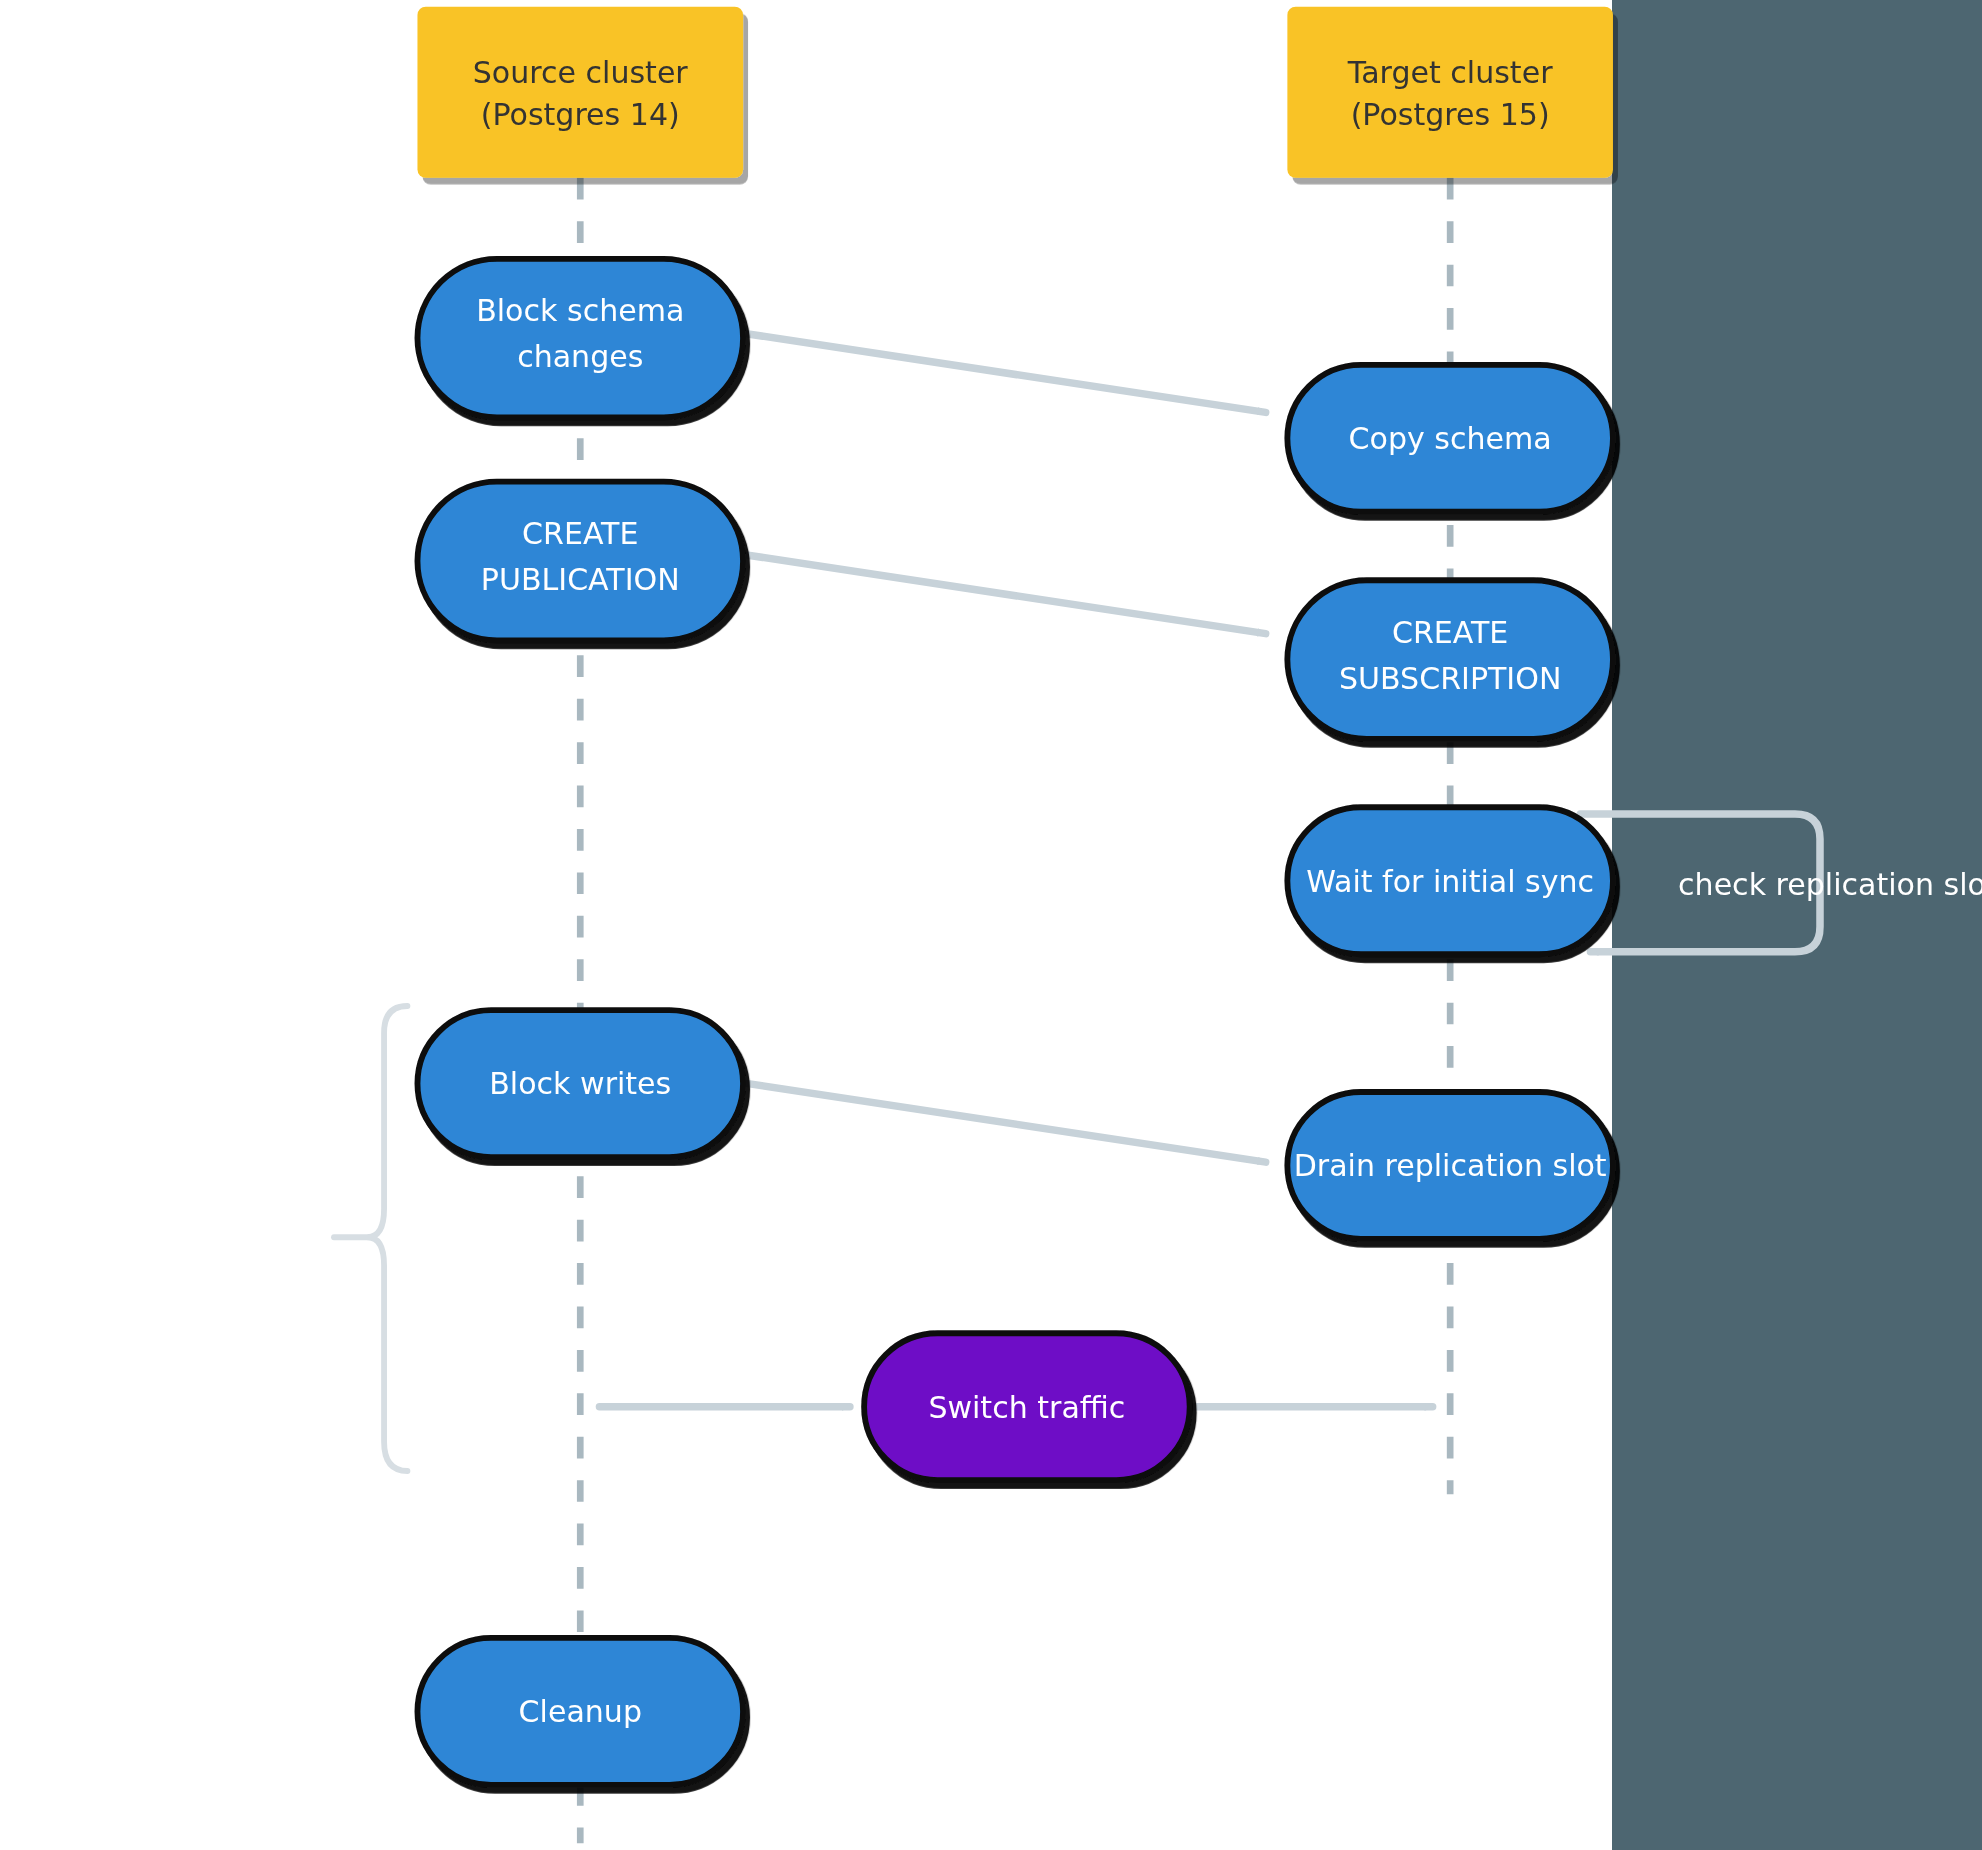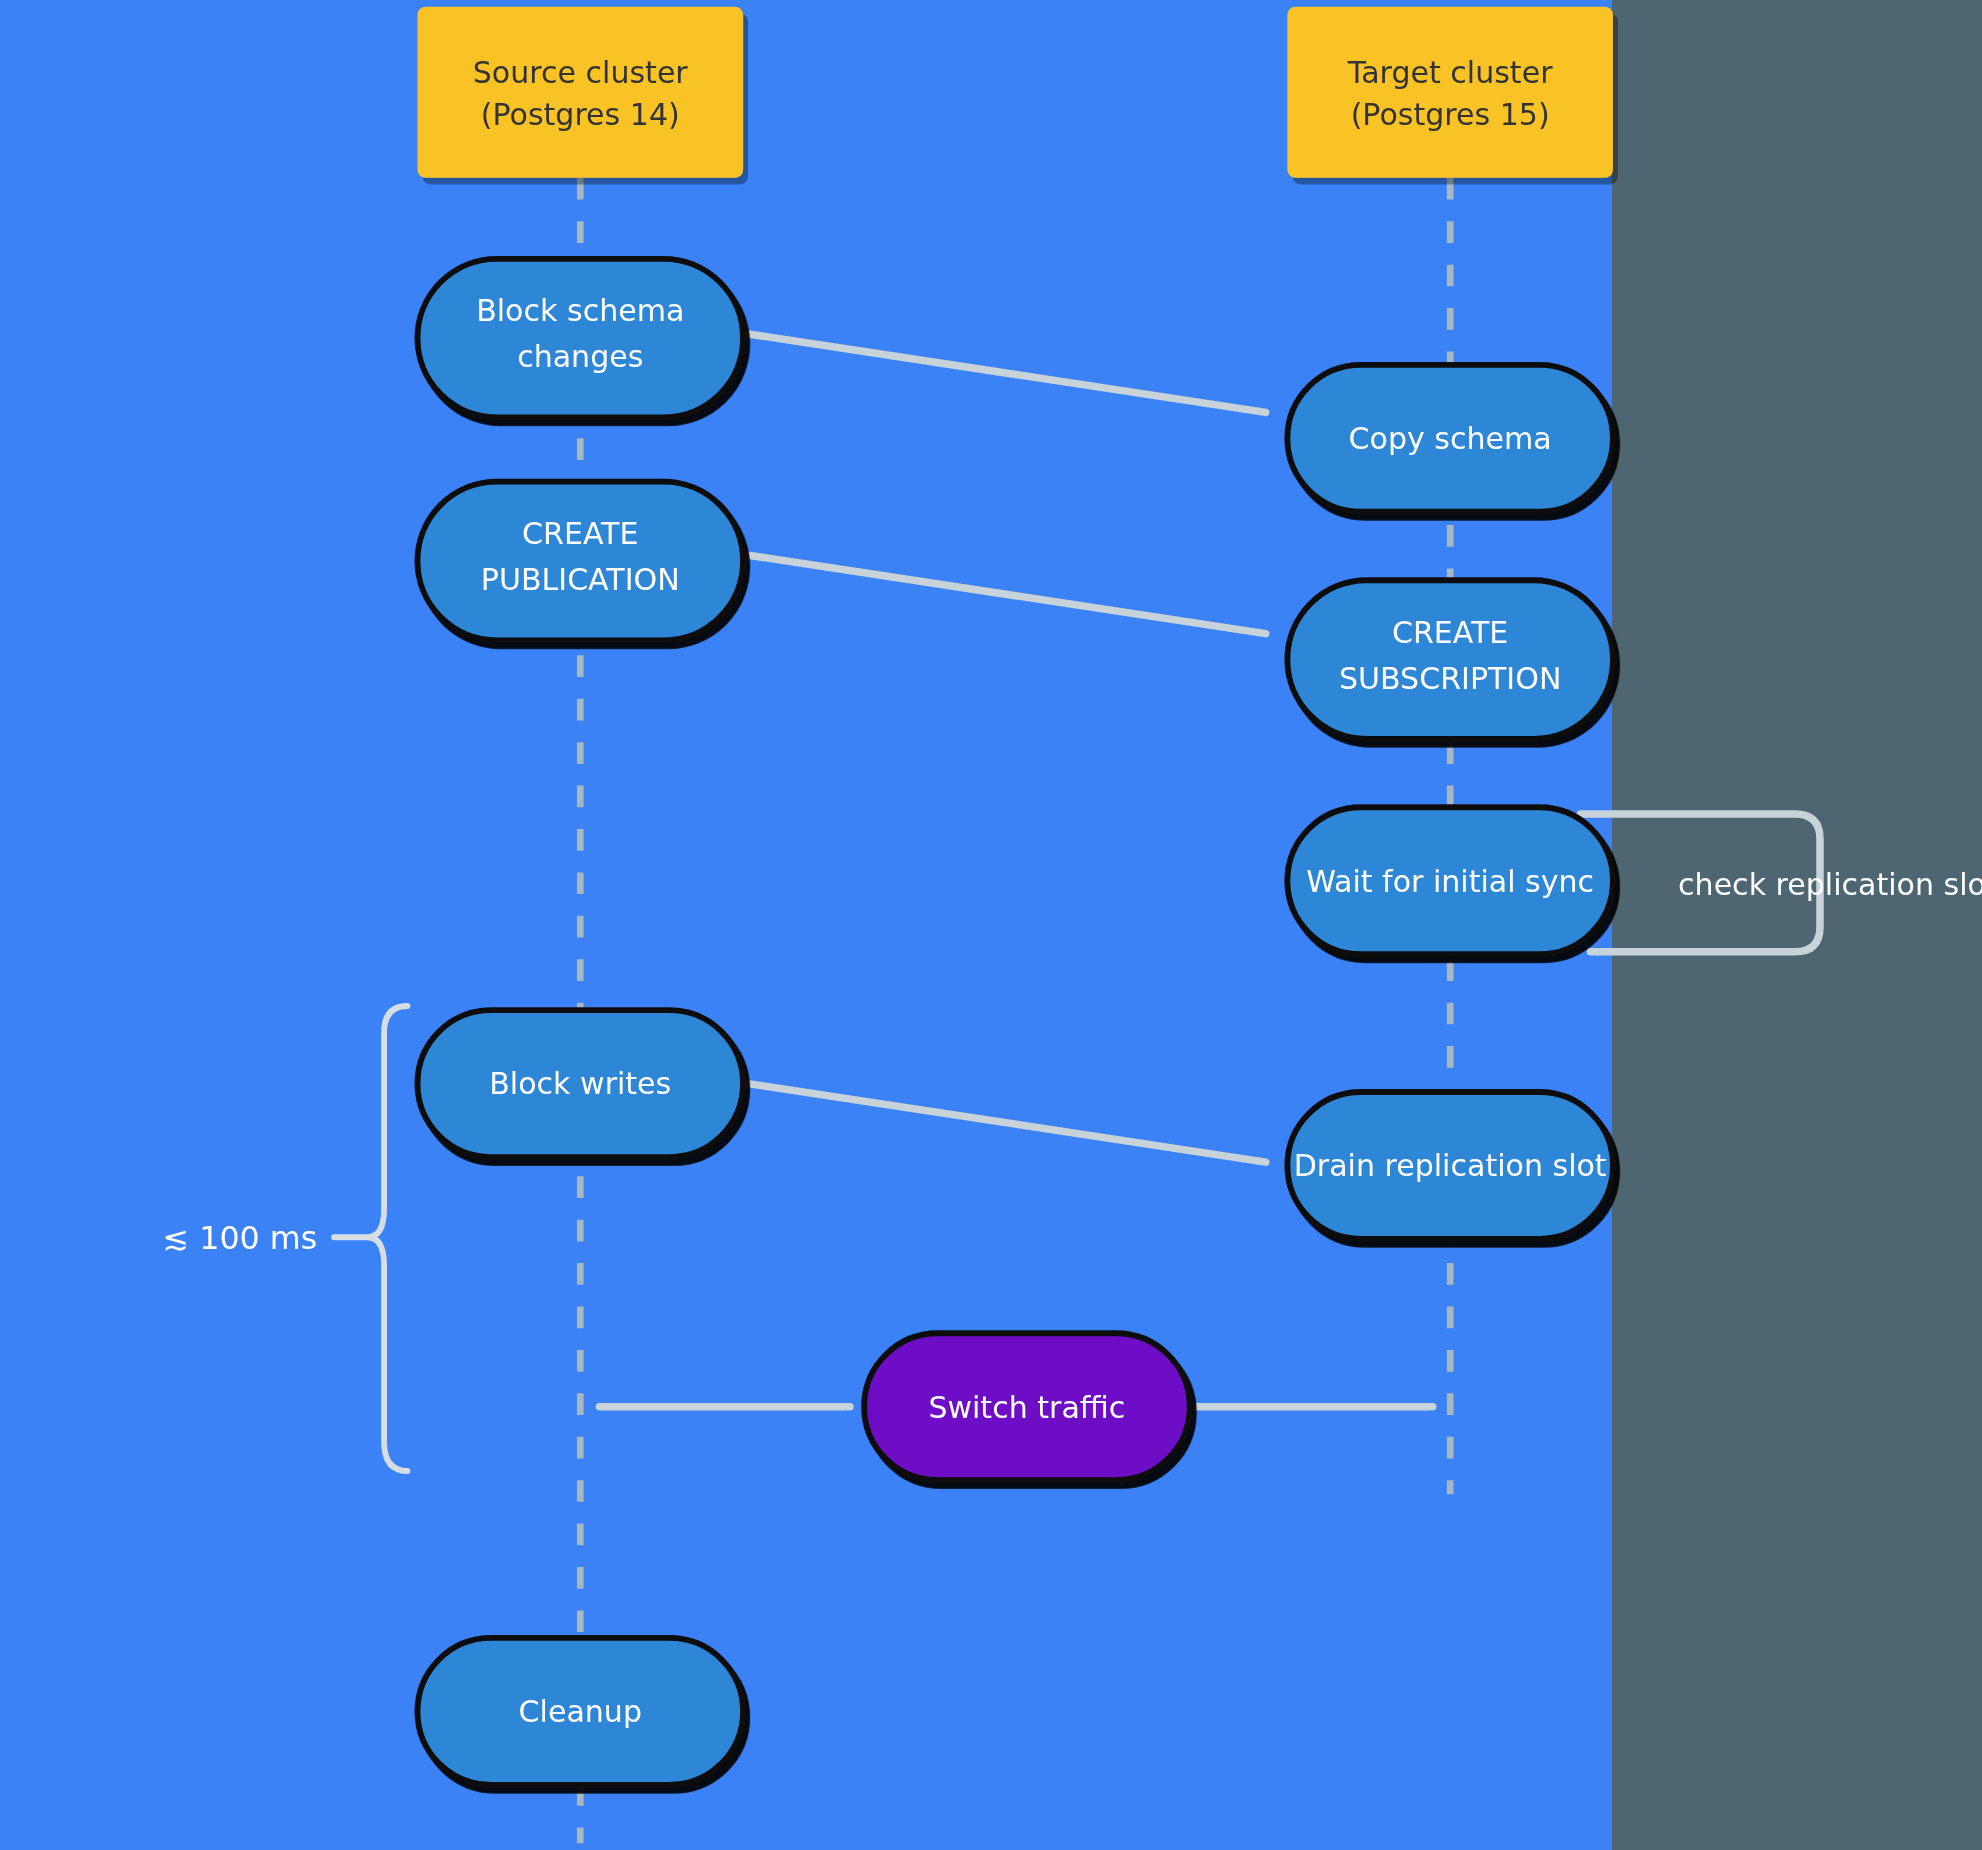--- a/index.html
+++ b/index.html
@@ -10,21 +10,21 @@
   body {
     width: 1982px;
     height: 1850px;
     overflow: hidden;
     font-family: "DejaVu Sans", sans-serif;
   }
   #diagram-root {
     position: relative;
     width: 1612px;
     height: 1850px;
-    background: #3b82f6;
+    background: #ffffff;
   }
   svg.canvas {
     position: absolute;
     top: 0; left: 0;
     width: 1982px;
     height: 1850px;
     display: block;
   }
   .node-label, .edge-label, .brace-label {
     font-family: "DejaVu Sans", sans-serif;

